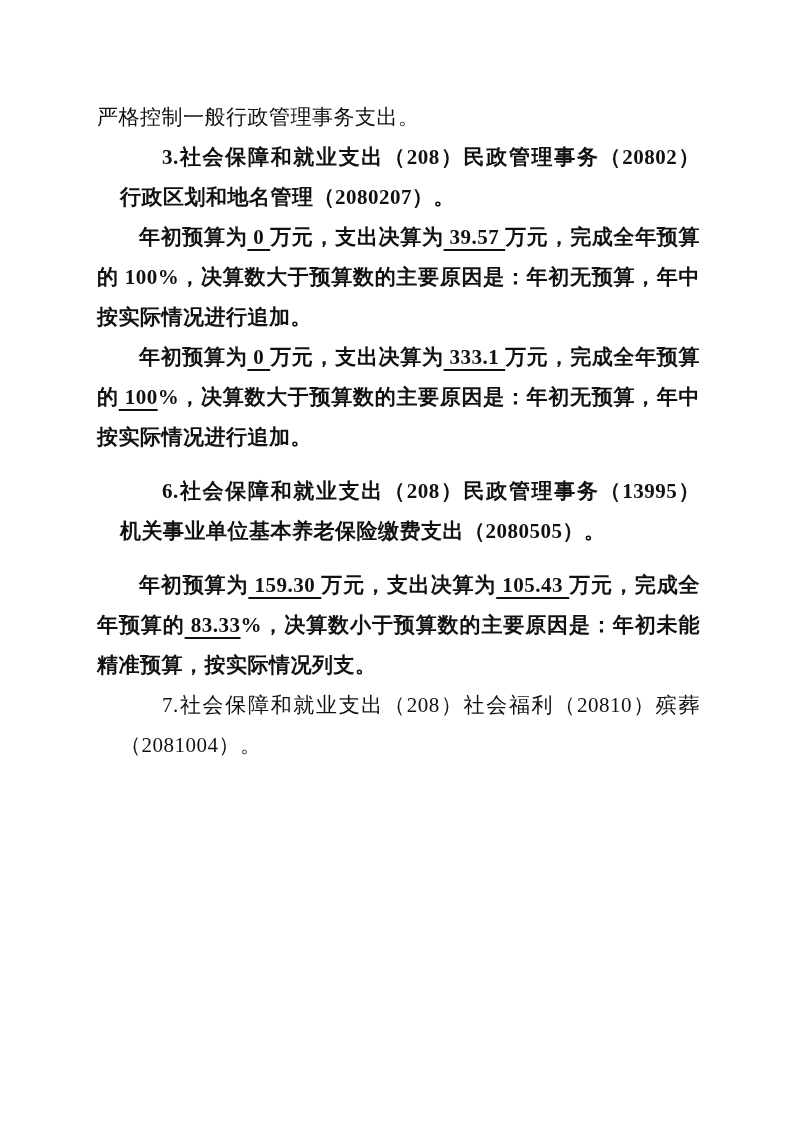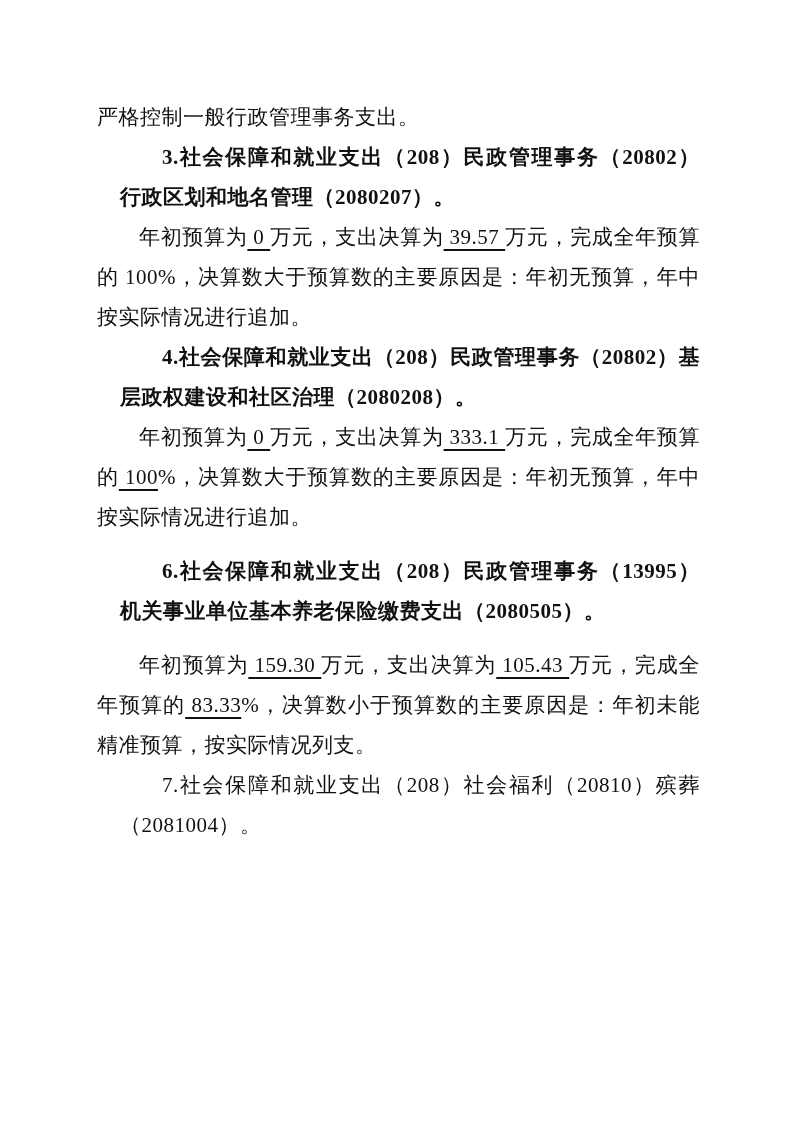--- a/index.html
+++ b/index.html
@@ -21,21 +21,21 @@
   }
   .content p {
     margin: 0;
     font-size: 21px;
     line-height: 40px;
     text-align: justify;
     text-justify: inter-ideograph;
     letter-spacing: 0.5px;
     word-break: break-all;
   }
-  .content p.indent { text-indent: 42px; }
+  .content p.indent { text-indent: 42px; font-weight: bold; }
   .content p.heading {
     font-weight: bold;
     text-indent: 42px;
     letter-spacing: 0.5px;
     margin-left: 23px;
   }
   .content p.heading.light { font-weight: normal; }
   .content p.gap { margin-top: 14px; }
   .u {
     text-decoration: underline;
@@ -44,19 +44,18 @@
   }
 </style>
 </head>
 <body>
 
 <div class="page">
   <div class="content">
       <p class=""><span>严格控制一般行政管理事务支出。</span></p>
       <p class="heading"><span>3.社会保障和就业支出（208）民政管理事务（20802）　行政区划和地名管理（2080207）。</span></p>
       <p class="indent"><span>年初预算为</span><span class="u"> 0 </span><span>万元，支出决算为</span><span class="u"> 39.57 </span><span>万元，完成全年预算的 100%，决算数大于预算数的主要原因是：年初无预算，年中按实际情况进行追加。</span></p>
-      <p class="heading"><span>4.社会保障和就业支出（208）民政管理事务（20802）基层政权建设和社区治理（2080208）。</span></p>
       <p class="indent"><span>年初预算为</span><span class="u"> 0 </span><span>万元，支出决算为</span><span class="u"> 333.1 </span><span>万元，完成全年预算的</span><span class="u"> 100</span><span>%，决算数大于预算数的主要原因是：年初无预算，年中按实际情况进行追加。</span></p>
       <p class="heading gap"><span>6.社会保障和就业支出（208）民政管理事务（13995）　机关事业单位基本养老保险缴费支出（2080505）。</span></p>
       <p class="indent gap"><span>年初预算为</span><span class="u"> 159.30 </span><span>万元，支出决算为</span><span class="u"> 105.43 </span><span>万元，完成全年预算的</span><span class="u"> 83.33</span><span>%，决算数小于预算数的主要原因是：年初未能精准预算，按实际情况列支。</span></p>
       <p class="heading light"><span>7.社会保障和就业支出（208）社会福利（20810）殡葬（2081004）。</span></p>
     </div>
 </div>
 
 </body></html>

